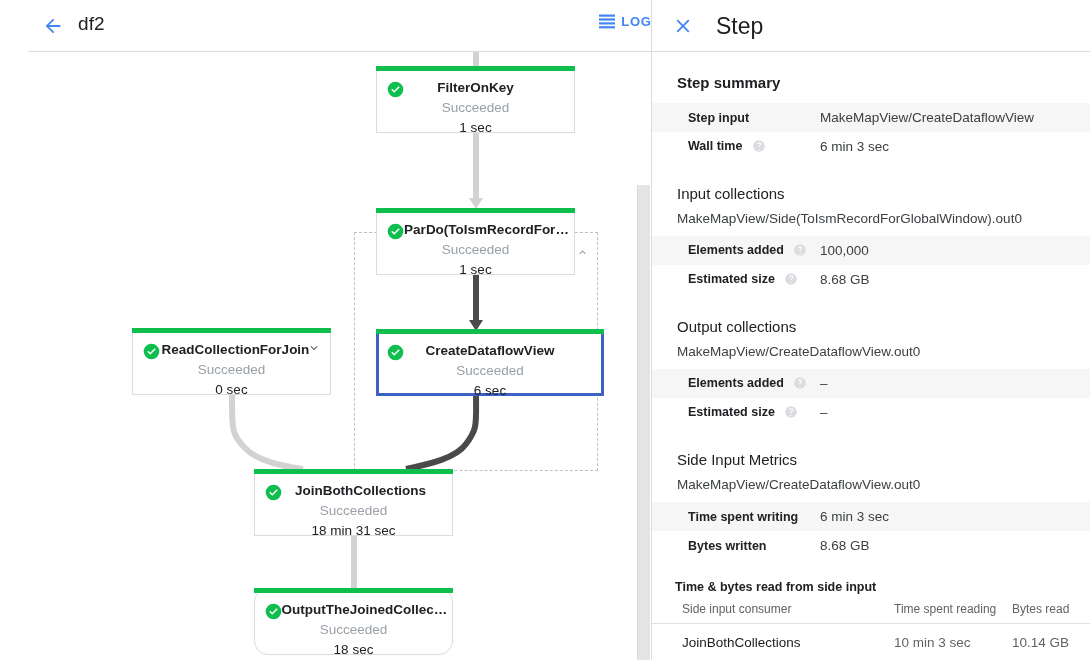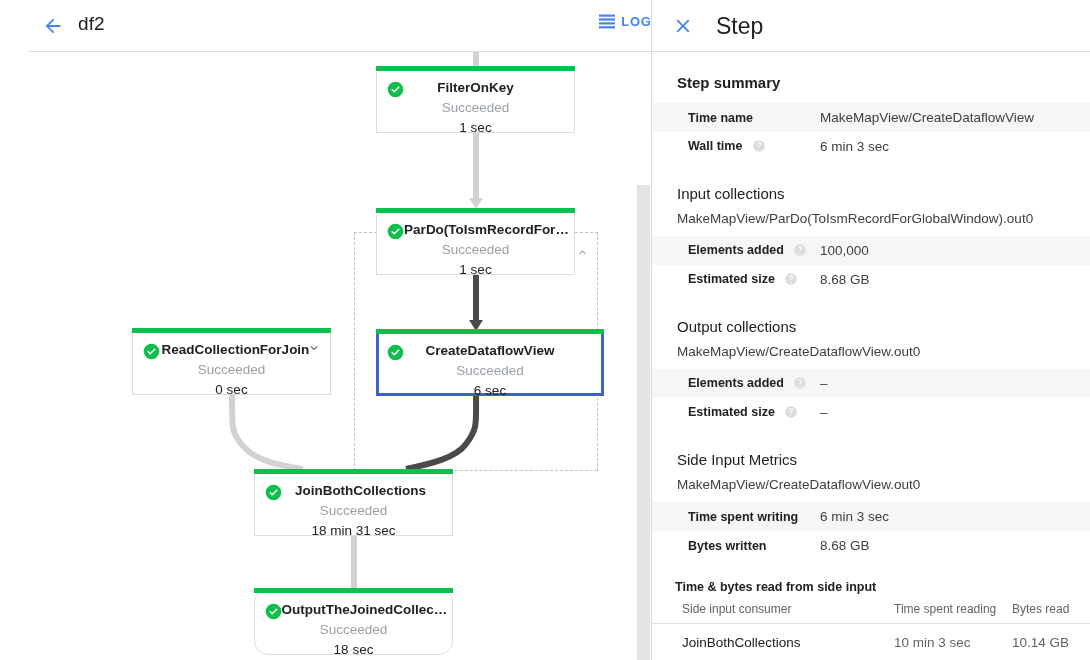--- a/index.html
+++ b/index.html
@@ -348,38 +348,38 @@
       </div>
       <div id="rp-title">Step</div>
     </div>
 
     <div id="rp-body">
 
       <div class="sec-title" style="margin-top:22px;font-weight:bold;">Step summary</div>
       <table class="kv-table" style="margin-top:12px;">
         <tbody>
             <tr class="kv-row-alt">
-          <td class="kv-k">Time name</td>
+          <td class="kv-k">Step input</td>
           <td class="kv-v">MakeMapView/CreateDataflowView</td>
         </tr>
         <tr>
           <td class="kv-k">
             <span>Wall time</span>
             <svg class="help-ic" width="14" height="14" viewBox="0 0 24 24">
               <circle cx="12" cy="12" r="10" fill="#dadce0"></circle>
               <path d="M12 17.3a1.05 1.05 0 1 0 0 2.1 1.05 1.05 0 0 0 0-2.1zm.2-11.6c-2 0-3.5 1.3-3.6 3.2h1.9c.05-.9.7-1.5 1.6-1.5.9 0 1.6.6 1.6 1.4 0 .7-.35 1.1-1.25 1.75-1 .7-1.4 1.4-1.3 2.6l.02.5h1.85v-.45c0-.8.3-1.2 1.25-1.85 1-.7 1.55-1.5 1.55-2.65 0-1.8-1.5-3-3.6-3z" fill="#fff"></path>
             </svg>
           </td>
           <td class="kv-v">6 min 3 sec</td>
         </tr>
       </tbody>
         </table>
 
       <div class="sec-title" style="margin-top:24px;">Input collections</div>
-      <div class="sub-line" style="margin-top:9px;">MakeMapView/ParDo(ToIsmRecordForGlobalWindow).out0</div>
+      <div class="sub-line" style="margin-top:9px;">MakeMapView/Side(ToIsmRecordForGlobalWindow).out0</div>
       <table class="kv-table" style="margin-top:10px;">
         <tbody>
             <tr class="kv-row-alt">
           <td class="kv-k">
             <span>Elements added</span>
             <svg class="help-ic" width="14" height="14" viewBox="0 0 24 24">
               <circle cx="12" cy="12" r="10" fill="#dadce0"></circle>
               <path d="M12 17.3a1.05 1.05 0 1 0 0 2.1 1.05 1.05 0 0 0 0-2.1zm.2-11.6c-2 0-3.5 1.3-3.6 3.2h1.9c.05-.9.7-1.5 1.6-1.5.9 0 1.6.6 1.6 1.4 0 .7-.35 1.1-1.25 1.75-1 .7-1.4 1.4-1.3 2.6l.02.5h1.85v-.45c0-.8.3-1.2 1.25-1.85 1-.7 1.55-1.5 1.55-2.65 0-1.8-1.5-3-3.6-3z" fill="#fff"></path>
             </svg>
           </td>

